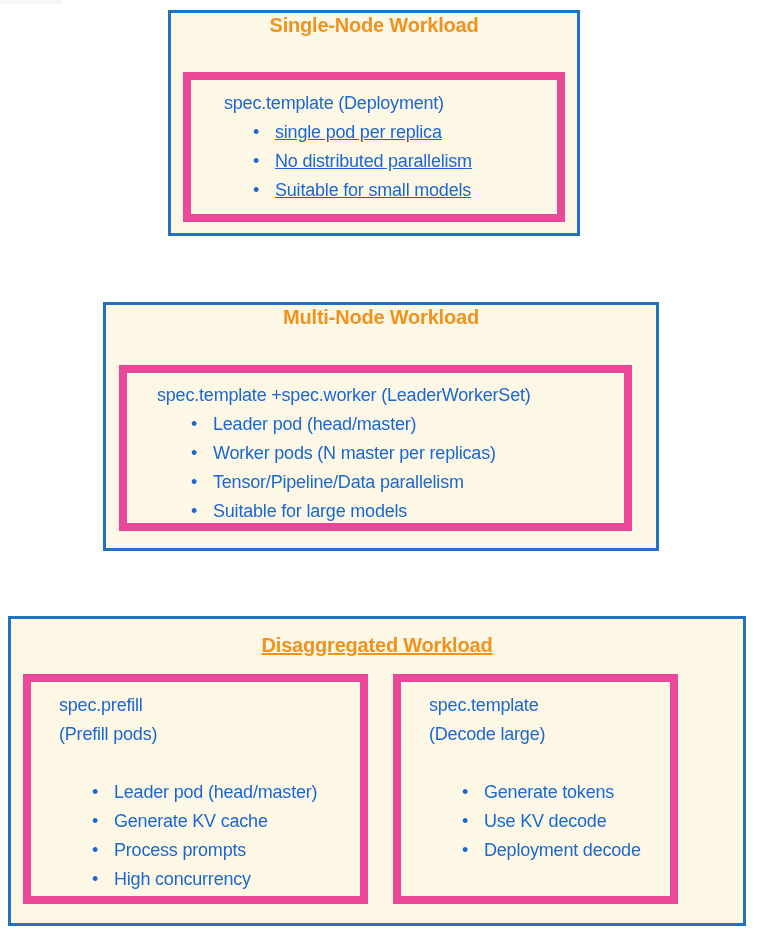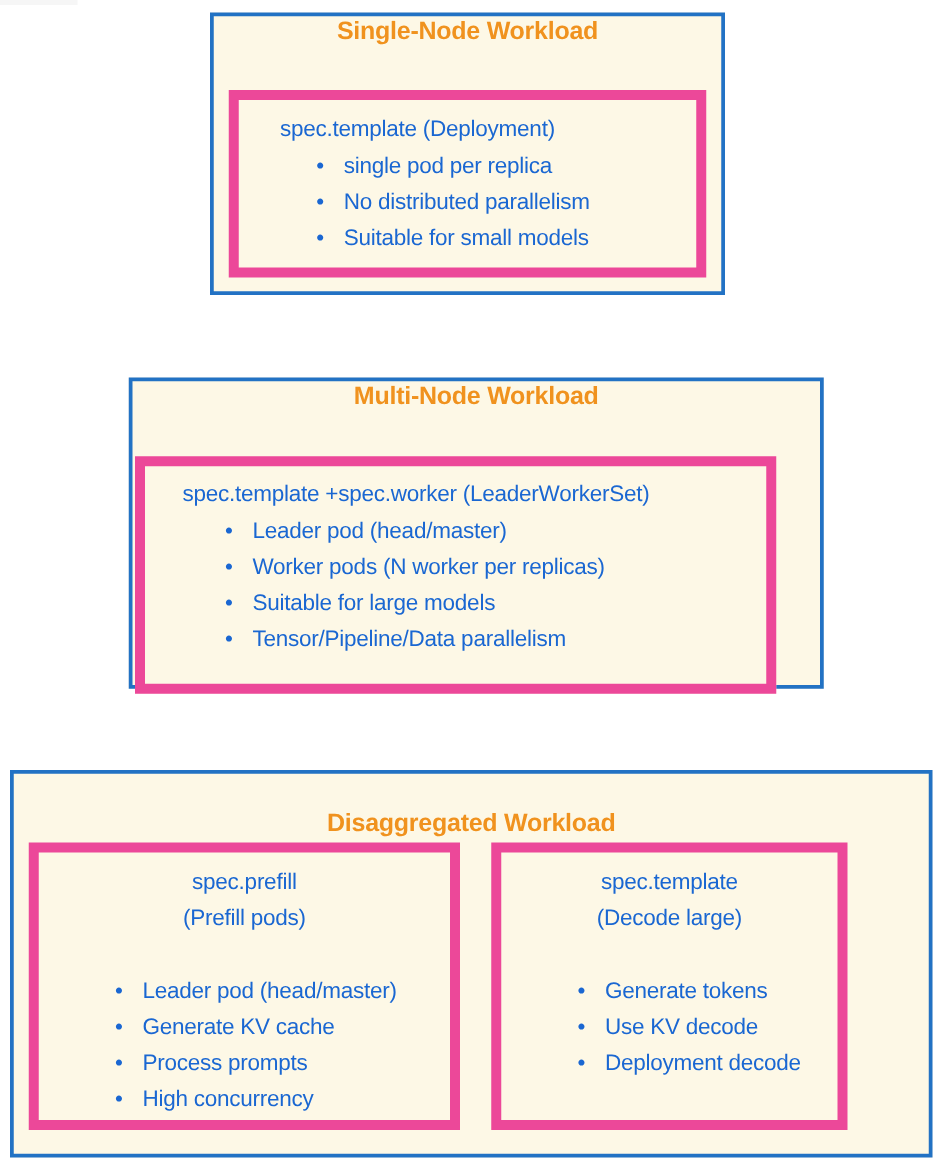--- a/index.html
+++ b/index.html
@@ -30,46 +30,46 @@
   .box3 { left:8px;   top:616px; width:738px; height:310px; }
 
   .box-title {
     font-size:20px;
     font-weight:700;
     color:#f0921e;
     text-align:center;
     line-height:24px;
     letter-spacing:-0.2px;
   }
-  .box3 .box-title { margin-top:28px; }
+  .box3 .box-title { margin-top:14px;text-decoration:underline; }
 
   .panel {
     position:absolute;
     border:8px solid #ec4899;
     box-sizing:border-box;
     background:#fdf8e6;
     font-size:18px;
     color:#1a67d2;
     line-height:29px;
     letter-spacing:-0.2px;
   }
   .box1 .panel { left:12px; top:59px; width:382px; height:150px; padding:9px 0 0 33px; }
-  .box2 .panel { left:2px; top:60px; width:513px; height:190px; padding:8px 0 0 30px; }
+  .box2 .panel { left:13px; top:60px; width:513px; height:166px; padding:8px 0 0 30px; }
   .box3 .panel-left  { left:12px;  top:55px; width:345px; height:230px; padding-top:9px; }
   .box3 .panel-right { left:382px; top:55px; width:285px; height:230px; padding-top:9px; }
 
   .panel-header { white-space:nowrap; }
-  .panel-header-centered { text-align:center; }
+  .panel-header-centered { text-align:left;margin-left:28px; }
 
   ul.bullets {
     margin:0;
     padding:0;
     list-style:none;
   }
-  .box1 ul.bullets { padding-left:29px; }
+  .box1 ul.bullets { padding-left:29px;text-decoration:underline; }
   .box2 ul.bullets { padding-left:34px; }
   .box3 ul.bullets { padding-left:61px; margin-top:29px; }
 
   ul.bullets li {
     position:relative;
     padding-left:22px;
     white-space:nowrap;
   }
   ul.bullets li::before {
     content:"\2022";
@@ -95,23 +95,23 @@
       </ul>
     </div>
   </section>
 
   <section class="workload-box box2">
     <div class="box-title">Multi-Node Workload</div>
     <div class="panel">
       <div class="panel-header">spec.template +spec.worker (LeaderWorkerSet)</div>
       <ul class="bullets">
         <li>Leader pod (head/master)</li>
-        <li>Worker pods (N worker per replicas)</li>
+        <li>Worker pods (N master per replicas)</li>
+        <li>Tensor/Pipeline/Data parallelism</li>
         <li>Suitable for large models</li>
-        <li>Tensor/Pipeline/Data parallelism</li>
       </ul>
     </div>
   </section>
 
   <section class="workload-box box3">
     <div class="box-title">Disaggregated Workload</div>
 
     <div class="panel panel-left">
       <div class="panel-header-centered">
         <div>spec.prefill</div>

